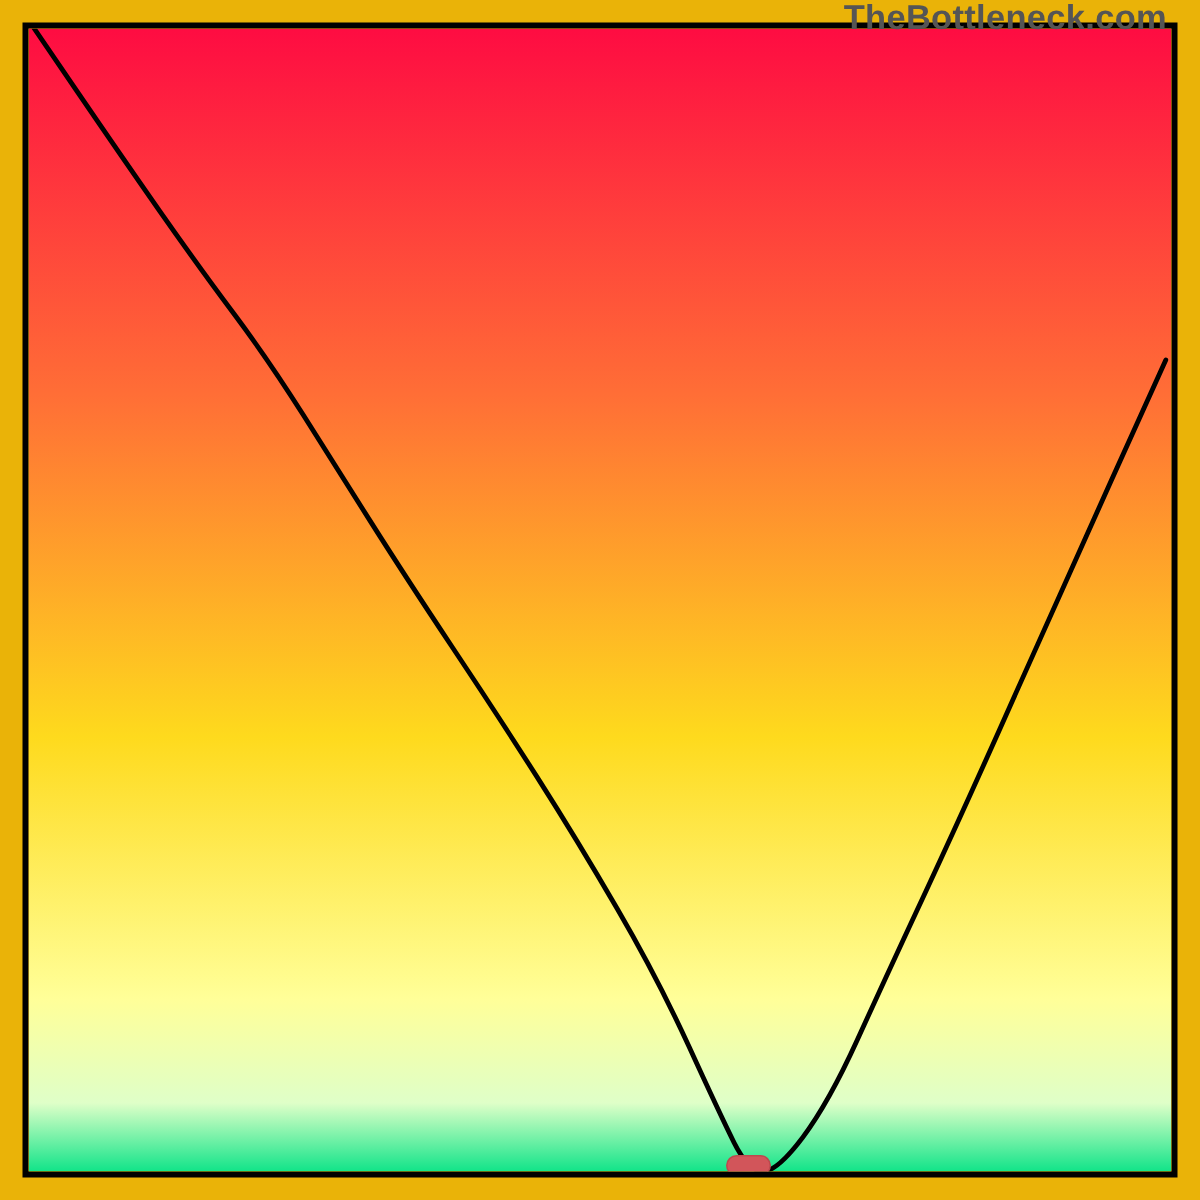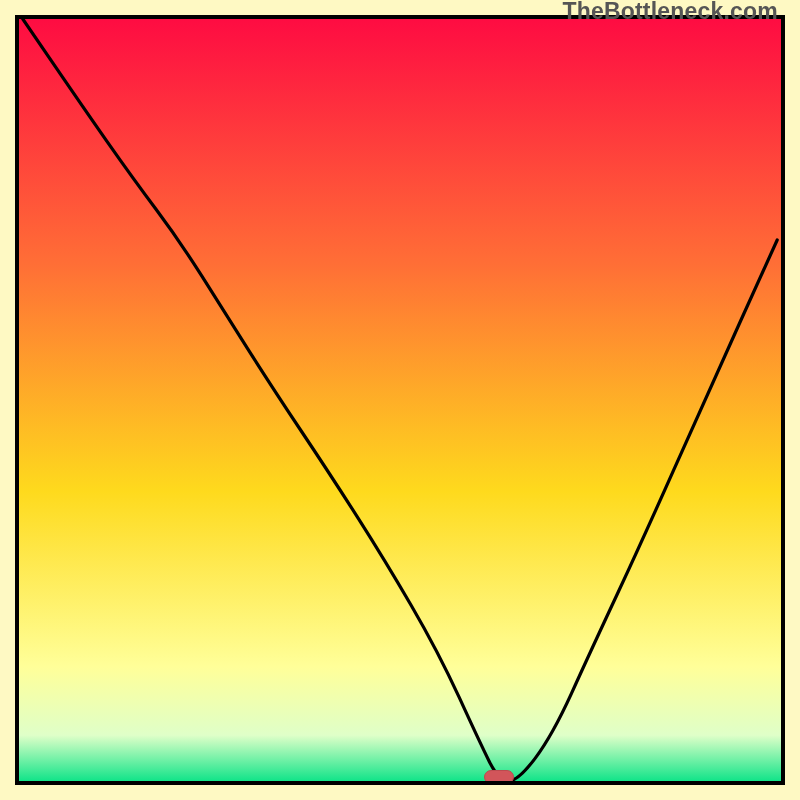--- a/index.html
+++ b/index.html
@@ -8,21 +8,21 @@
     width: 800px;
     height: 800px;
     overflow: hidden;
     background: #ffffff;
     font-family: Arial, Helvetica, sans-serif;
   }
   .frame {
     position: relative;
     width: 800px;
     height: 800px;
-    background: #fef9c3;
+    background: #eab308;
   }
   .plot-area {
     position: absolute;
     left: 15px;
     top: 15px;
     width: 770px;
     height: 770px;
     border: 4px solid #000000;
     box-sizing: border-box;
     overflow: hidden;

